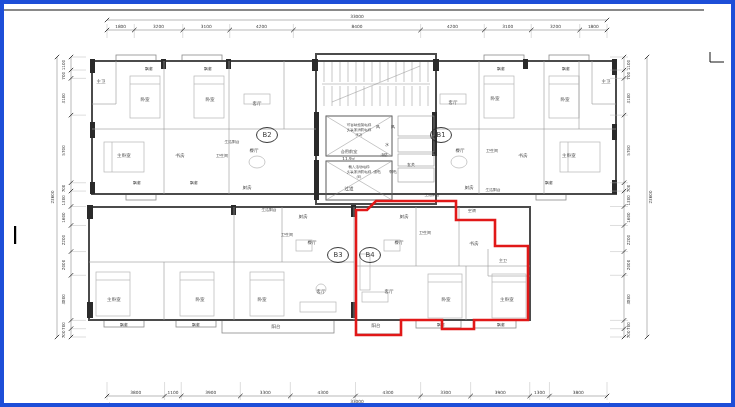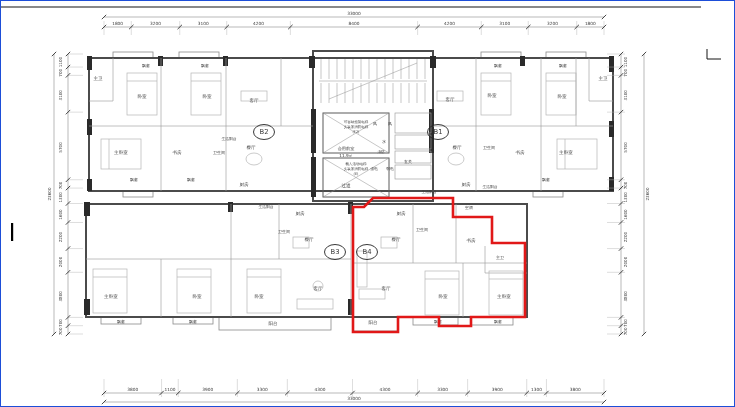--- a/index.html
+++ b/index.html
@@ -1,18 +1,18 @@
 <!DOCTYPE html>
 <html><head>
 <meta charset="utf-8">
 <style>
   html,body{margin:0;padding:0;background:#e9e9e9;}
   .canvas{
     position:relative;width:735px;height:407px;background:#ffffff;
-    border:1px solid #1d4ed8;box-sizing:border-box;overflow:hidden;
+    border:4px solid #1d4ed8;box-sizing:border-box;overflow:hidden;
     font-family:"DejaVu Sans",sans-serif;
   }
   svg{position:absolute;left:0;top:0;}
   svg text{font-family:"DejaVu Sans",sans-serif;fill:#3a3a3a;}
   .dimline{stroke:#8a8a8a;stroke-width:.6;}
   .extline{stroke:#b4b4b4;stroke-width:.45;}
   .tick{stroke:#333;stroke-width:.9;}
   .wall{stroke:#4b4b4b;stroke-width:2;fill:none;}
   .thinwall{stroke:#8a8a8a;stroke-width:.8;fill:#fff;}
   .part{stroke:#9d9d9d;stroke-width:.65;fill:none;}

